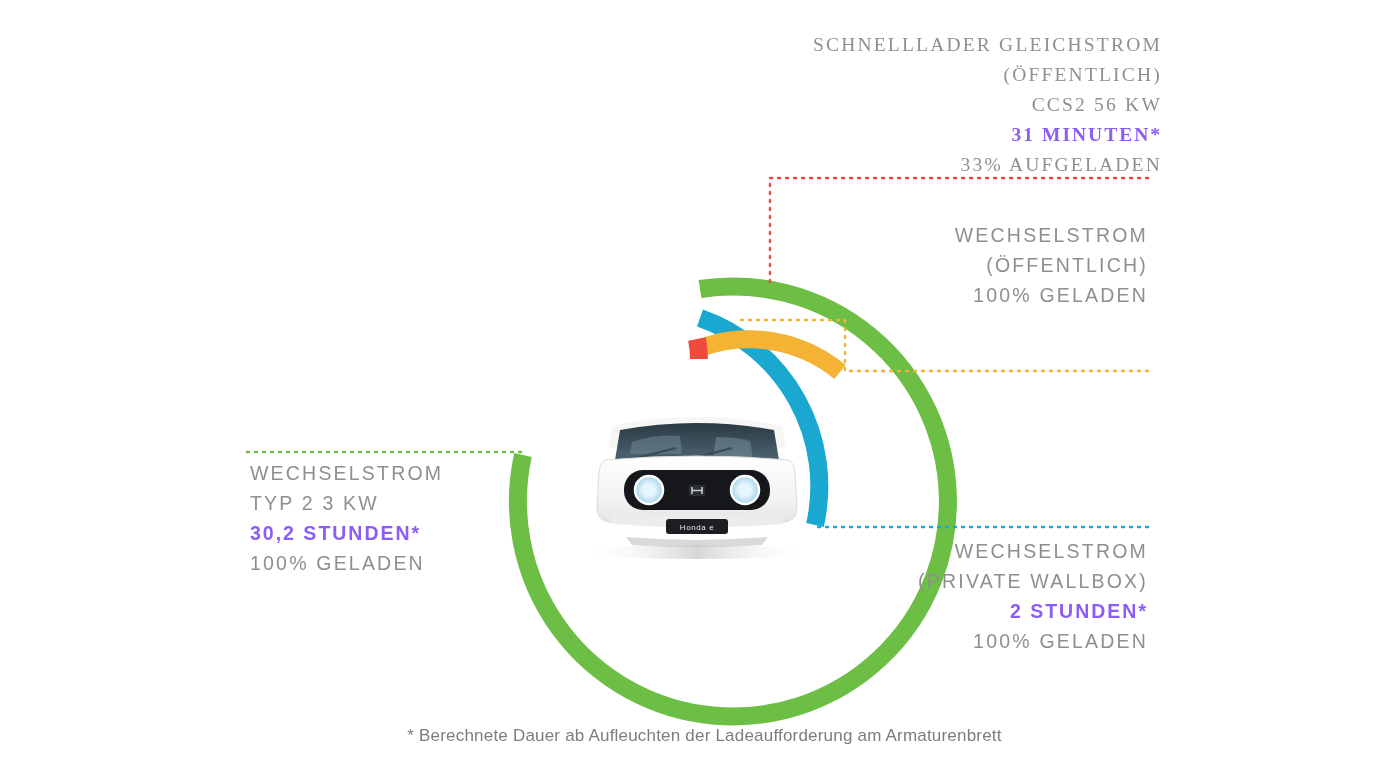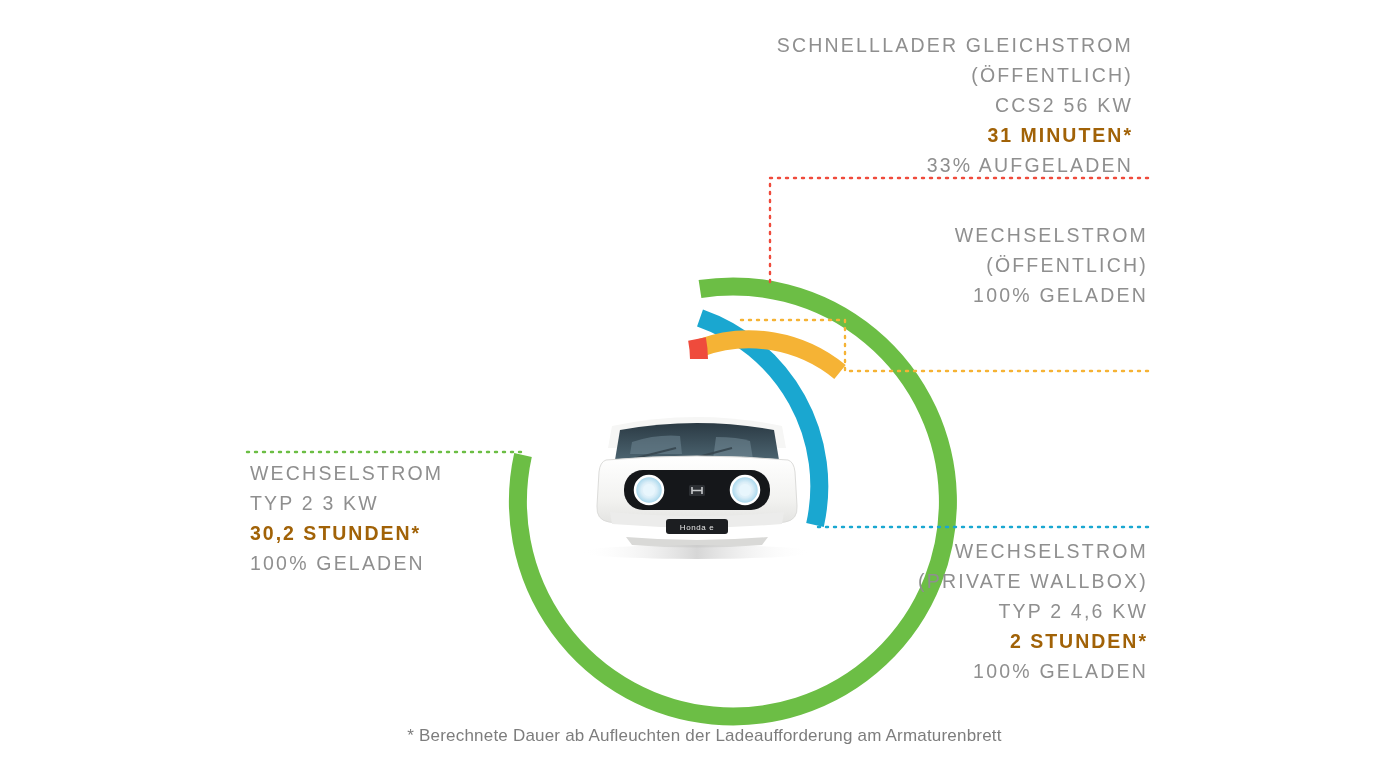--- a/index.html
+++ b/index.html
@@ -34,27 +34,27 @@
     position: absolute;
     font-size: 19.5px;
     letter-spacing: 2.2px;
     line-height: 30px;
     color: #8f8f8f;
     white-space: nowrap;
   }
   .block .line { display: block; }
   .block .strong {
     font-weight: bold;
-    color: #a16207;
+    color: #8b5cf6;
     letter-spacing: 2px;
   }
   .right { text-align: right; }
   .left  { text-align: left; }
 
-  #block-dc       { right: 260px; top: 30px; }
+  #block-dc       { right: 231px; top: 30px; font-family: Liberation Serif, serif; }
   #block-ac-pub   { right: 245px; top: 220px; }
   #block-ac-wall  { right: 245px; top: 536px; }
   #block-ac-priv  { left: 250px;  top: 458px; }
 
   
   .car-wrap {
     position: absolute;
     left: 566px;
     top: 382px;
     width: 262px;
@@ -172,21 +172,20 @@
 
   <div class="block right" id="block-ac-pub">
     <span class="line">WECHSELSTROM</span>
     <span class="line">(ÖFFENTLICH)</span>
     <span class="line">100% GELADEN</span>
   </div>
 
   <div class="block right" id="block-ac-wall">
     <span class="line">WECHSELSTROM</span>
     <span class="line">(PRIVATE WALLBOX)</span>
-    <span class="line">TYP 2 4,6 KW</span>
     <span class="line strong">2 STUNDEN*</span>
     <span class="line">100% GELADEN</span>
   </div>
 
   <div class="block left" id="block-ac-priv">
     <span class="line">WECHSELSTROM</span>
     <span class="line">TYP 2 3 KW</span>
     <span class="line strong">30,2 STUNDEN*</span>
     <span class="line">100% GELADEN</span>
   </div>

